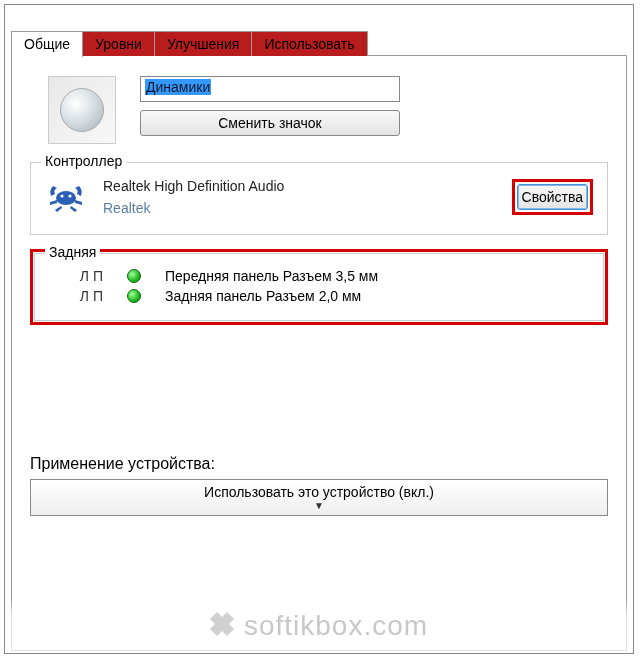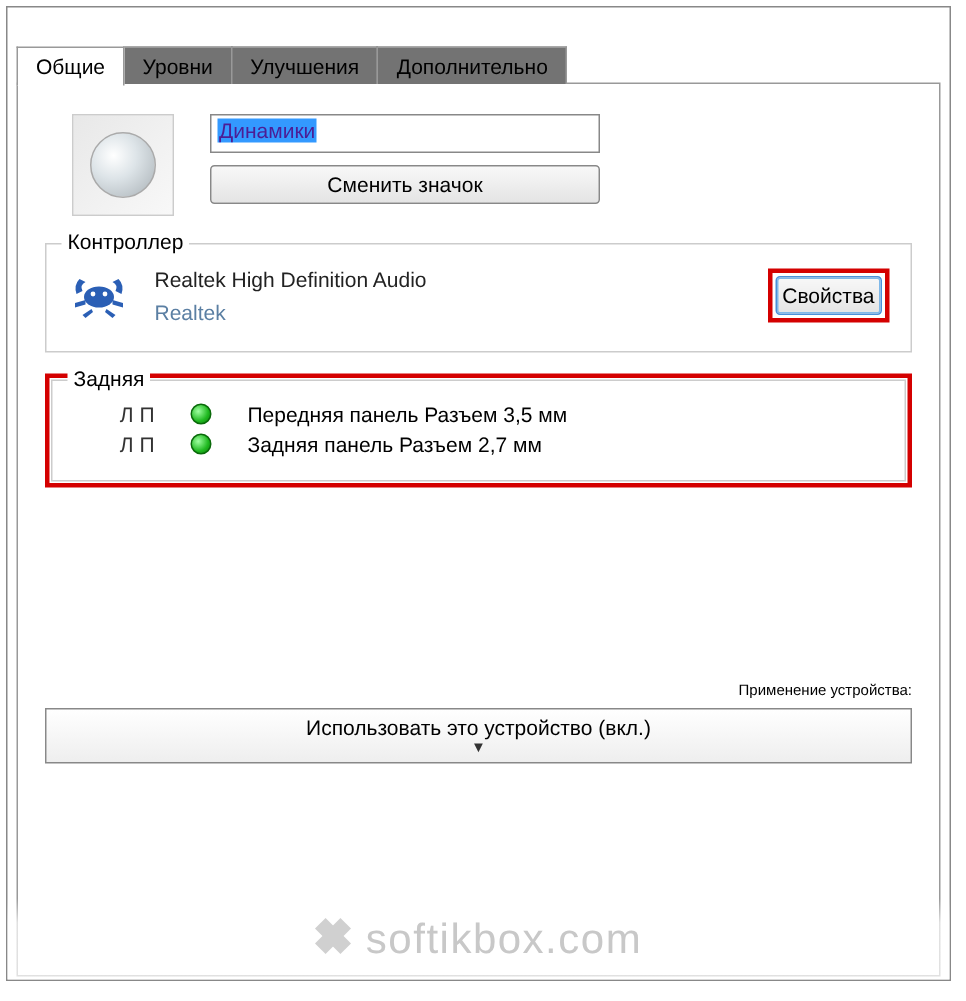--- a/index.html
+++ b/index.html
@@ -28,21 +28,21 @@
     padding-top: 2px;
     gap: 0;
     position: relative;
     z-index: 2;
     margin-top: 24px;
   }
   .tab {
     border: 1px solid #999;
     border-bottom: none;
     padding: 4px 12px;
-    background: #737373;
+    background: #b91c1c;
     font-size: 14px;
     cursor: pointer;
     margin-right: -1px;
     position: relative;
   }
   .tab.active {
     background: #fff;
     z-index: 3;
     padding-bottom: 5px;
     margin-bottom: -1px;
@@ -86,21 +86,21 @@
   }
   .device-name-input {
     border: 1px solid #888;
     padding: 2px 4px;
     font-size: 14px;
     width: 260px;
     height: 26px;
   }
   .device-name-input .sel {
     background: #3399ff;
-    color: #4c1d95;
+    color: #0f172a;
     padding: 0 1px;
   }
   .btn {
     border: 1px solid #888;
     background: linear-gradient(#f8f8f8, #e4e4e4);
     padding: 4px 4px;
     font-size: 14px;
     cursor: pointer;
     border-radius: 3px;
   }
@@ -160,22 +160,21 @@
   .jack-dot {
     width: 14px;
     height: 14px;
     border-radius: 50%;
     background: radial-gradient(circle at 35% 35%, #9effa0 0%, #1fb81f 60%, #0a7a0a 100%);
     border: 1px solid #0a6a0a;
   }
   .usage-label {
     margin-top: 130px;
     margin-bottom: 6px;
-    font-size: 10px;
-    text-align: right;
+    font-size: 16px;
   }
   .dropdown {
     width: 100%;
     border: 1px solid #888;
     background: linear-gradient(#fff, #eee);
     padding: 4px 6px;
     font-size: 14px;
     display: flex;
     justify-content: space-between;
     align-items: center;
@@ -225,21 +224,21 @@
 </style>
 </head>
 <body>
 
 <div class="window">
 
   <div class="tabs">
     <div class="tab active">Общие</div>
     <div class="tab">Уровни</div>
     <div class="tab">Улучшения</div>
-    <div class="tab">Дополнительно</div>
+    <div class="tab">Использовать</div>
   </div>
 
   <div class="tab-panel">
 
     <div class="device-row">
       <div class="speaker-icon">
         <div class="speaker-inner"></div>
       </div>
       <div class="device-controls">
         <div class="device-name-input">
@@ -280,21 +279,21 @@
         <div class="group-title">Задняя</div>
 
         <div class="jack-row">
           <span class="jack-lr">Л П</span>
           <span class="jack-dot"></span>
           <span>Передняя панель Разъем 3,5 мм</span>
         </div>
         <div class="jack-row">
           <span class="jack-lr">Л П</span>
           <span class="jack-dot"></span>
-          <span>Задняя панель Разъем 2,7 мм</span>
+          <span>Задняя панель Разъем 2,0 мм</span>
         </div>
       </div>
     </div>
 
     <div class="usage-label">Применение устройства:</div>
     <div class="dropdown">
       <span>Использовать это устройство (вкл.)</span>
       <span class="dropdown-arrow">▼</span>
     </div>
 

